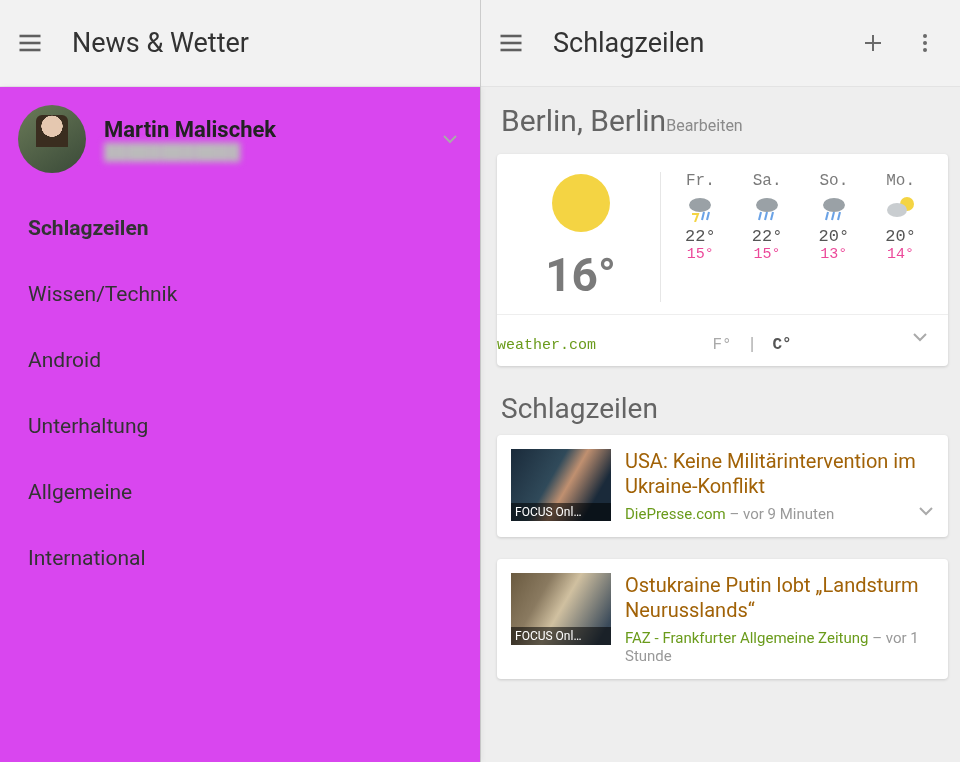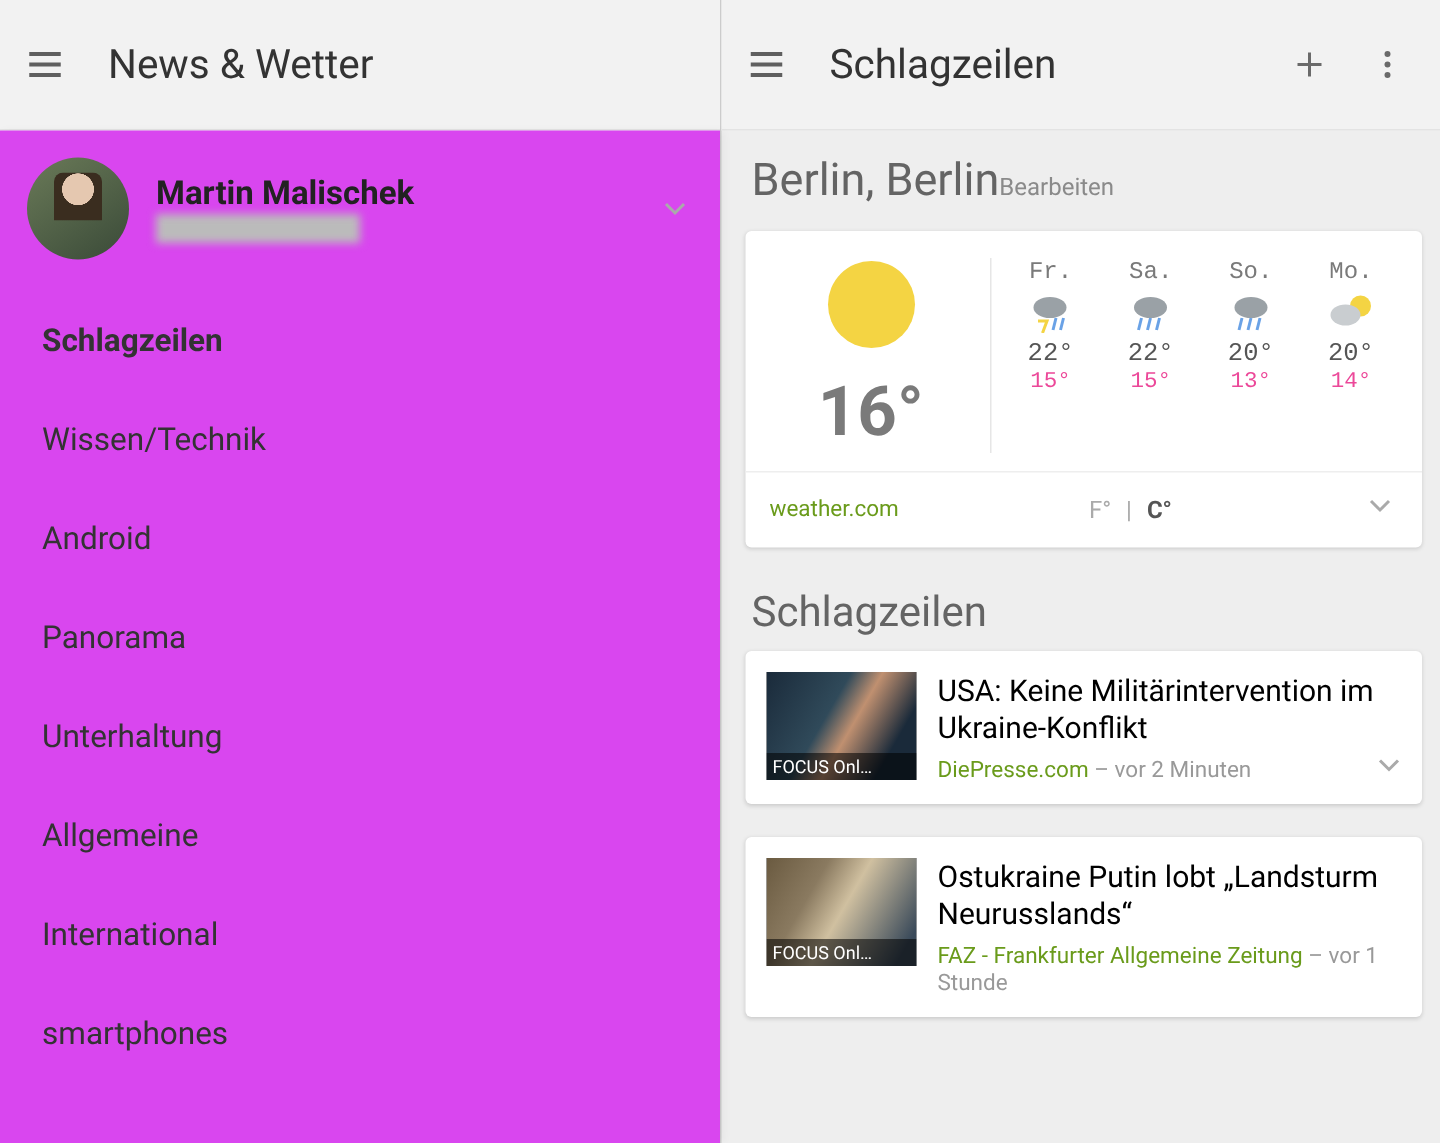--- a/index.html
+++ b/index.html
@@ -40,35 +40,35 @@
   .weather-card { padding: 18px 0 0 0; }
   .weather-main { display: flex; align-items: stretch; padding: 0 14px 12px 14px; }
   .current { flex: 0 0 150px; display: flex; flex-direction: column; align-items: center; border-right: 1px solid #e6e6e6; padding-right: 10px; }
   .sun-icon { width: 58px; height: 58px; border-radius: 50%; background: #f4d443; margin-top: 2px; }
   .current-temp { font-size: 46px; color: #7a7a7a; font-weight: 700; margin-top: 16px; }
   .forecast { flex: 1; display: flex; justify-content: space-around; padding-left: 6px; }
   .day { display: flex; flex-direction: column; align-items: center; width: 62px; font-family: Liberation Mono, monospace; }
   .day-name { font-size: 16px; color: #7a7a7a; margin-bottom: 4px; }
   .hi { font-size: 17px; color: #555; }
   .lo { font-size: 15px; color: #ec4899; }
-  .weather-footer { display: flex; align-items: center; padding: 10px 16px 12px 16px; border-top: 1px solid #eee; }
+  .weather-footer { display: flex; align-items: flex-end; padding: 10px 16px 12px 0; border-top: 1px solid #eee; font-family: Liberation Mono, monospace; }
   .source-link { color: #6a9b1b; font-size: 15px; cursor: pointer; flex: 0 0 auto; }
   .unit-toggle { flex: 1; text-align: center; font-size: 16px; color: #aaa; }
   .unit-toggle .active-unit { font-weight: 700; color: #555; }
   .expand-btn { flex: 0 0 auto; color: #aaa; cursor: pointer; }
 
   .section-title { font-size: 28px; color: #646464; padding: 4px 4px 10px 4px; }
 
   .news-card { padding: 0; }
   .news-item { display: flex; padding: 14px 14px 14px 14px; position: relative; }
   .news-thumb { width: 100px; height: 72px; background: #555; position: relative; flex-shrink: 0; overflow:hidden; }
   .news-thumb .thumb-bg { position:absolute; inset:0; }
   .thumb-label { position: absolute; left: 0; bottom: 0; right: 0; background: rgba(0,0,0,.55); color: #fff; font-size: 12px; padding: 2px 4px; white-space: nowrap; overflow: hidden; text-overflow: ellipsis; }
   .news-body { margin-left: 14px; flex: 1; }
-  .news-title { font-size: 20px; color: #000000; line-height: 1.25; }
+  .news-title { font-size: 20px; color: #a16207; line-height: 1.25; }
   .news-meta { font-size: 15px; margin-top: 6px; }
   .news-source { color: #6a9b1b; }
   .news-time { color: #999; }
   .item-expand { position: absolute; right: 10px; bottom: 10px; color: #aaa; cursor: pointer; }
 
   
   .wicon svg { width: 36px; height: 28px; }
 
   
   ::-webkit-scrollbar { width:0; height:0; }
@@ -99,25 +99,23 @@
         <div class="chevron-down">
           <svg viewBox="0 0 24 24" width="24" height="24" fill="none" stroke="#aaa" stroke-width="2">
               <polyline points="6 9 12 15 18 9"></polyline>
             </svg>
         </div>
       </div>
       <div class="nav-list">
         <div class="nav-item active">Schlagzeilen</div>
         <div class="nav-item">Wissen/Technik</div>
         <div class="nav-item">Android</div>
-        <div class="nav-item">Panorama</div>
         <div class="nav-item">Unterhaltung</div>
         <div class="nav-item">Allgemeine</div>
         <div class="nav-item">International</div>
-        <div class="nav-item">smartphones</div>
       </div>
     </div>
   </div>
 
   <div class="pane pane-right">
     <div class="toolbar">
       <div class="hamburger-btn">
         <svg viewBox="0 0 24 24" fill="none" stroke-width="2.2">
             <line x1="3" y1="6" x2="21" y2="6"></line>
             <line x1="3" y1="12" x2="21" y2="12"></line>
@@ -222,21 +220,21 @@
 
       <div class="card news-card">
         <div class="news-item">
           <div class="news-thumb">
             <div class="thumb-bg" style="background:linear-gradient(120deg,#1a2a3a,#304a5a 40%,#c09070 55%,#1a2a3a 80%);"></div>
             <div class="thumb-label">FOCUS Onl…</div>
           </div>
           <div class="news-body">
             <div class="news-title">USA: Keine Militärintervention im Ukraine-Konflikt</div>
             <div class="news-meta">
-              <span class="news-source">DiePresse.com</span><span class="news-time"> – </span><span class="news-time">vor 2 Minuten</span>
+              <span class="news-source">DiePresse.com</span><span class="news-time"> – </span><span class="news-time">vor 9 Minuten</span>
             </div>
           </div>
           <div class="item-expand">
             <svg viewBox="0 0 24 24" width="24" height="24" fill="none" stroke="#aaa" stroke-width="2">
                 <polyline points="6 9 12 15 18 9"></polyline>
               </svg>
           </div>
         </div>
       </div>
 

